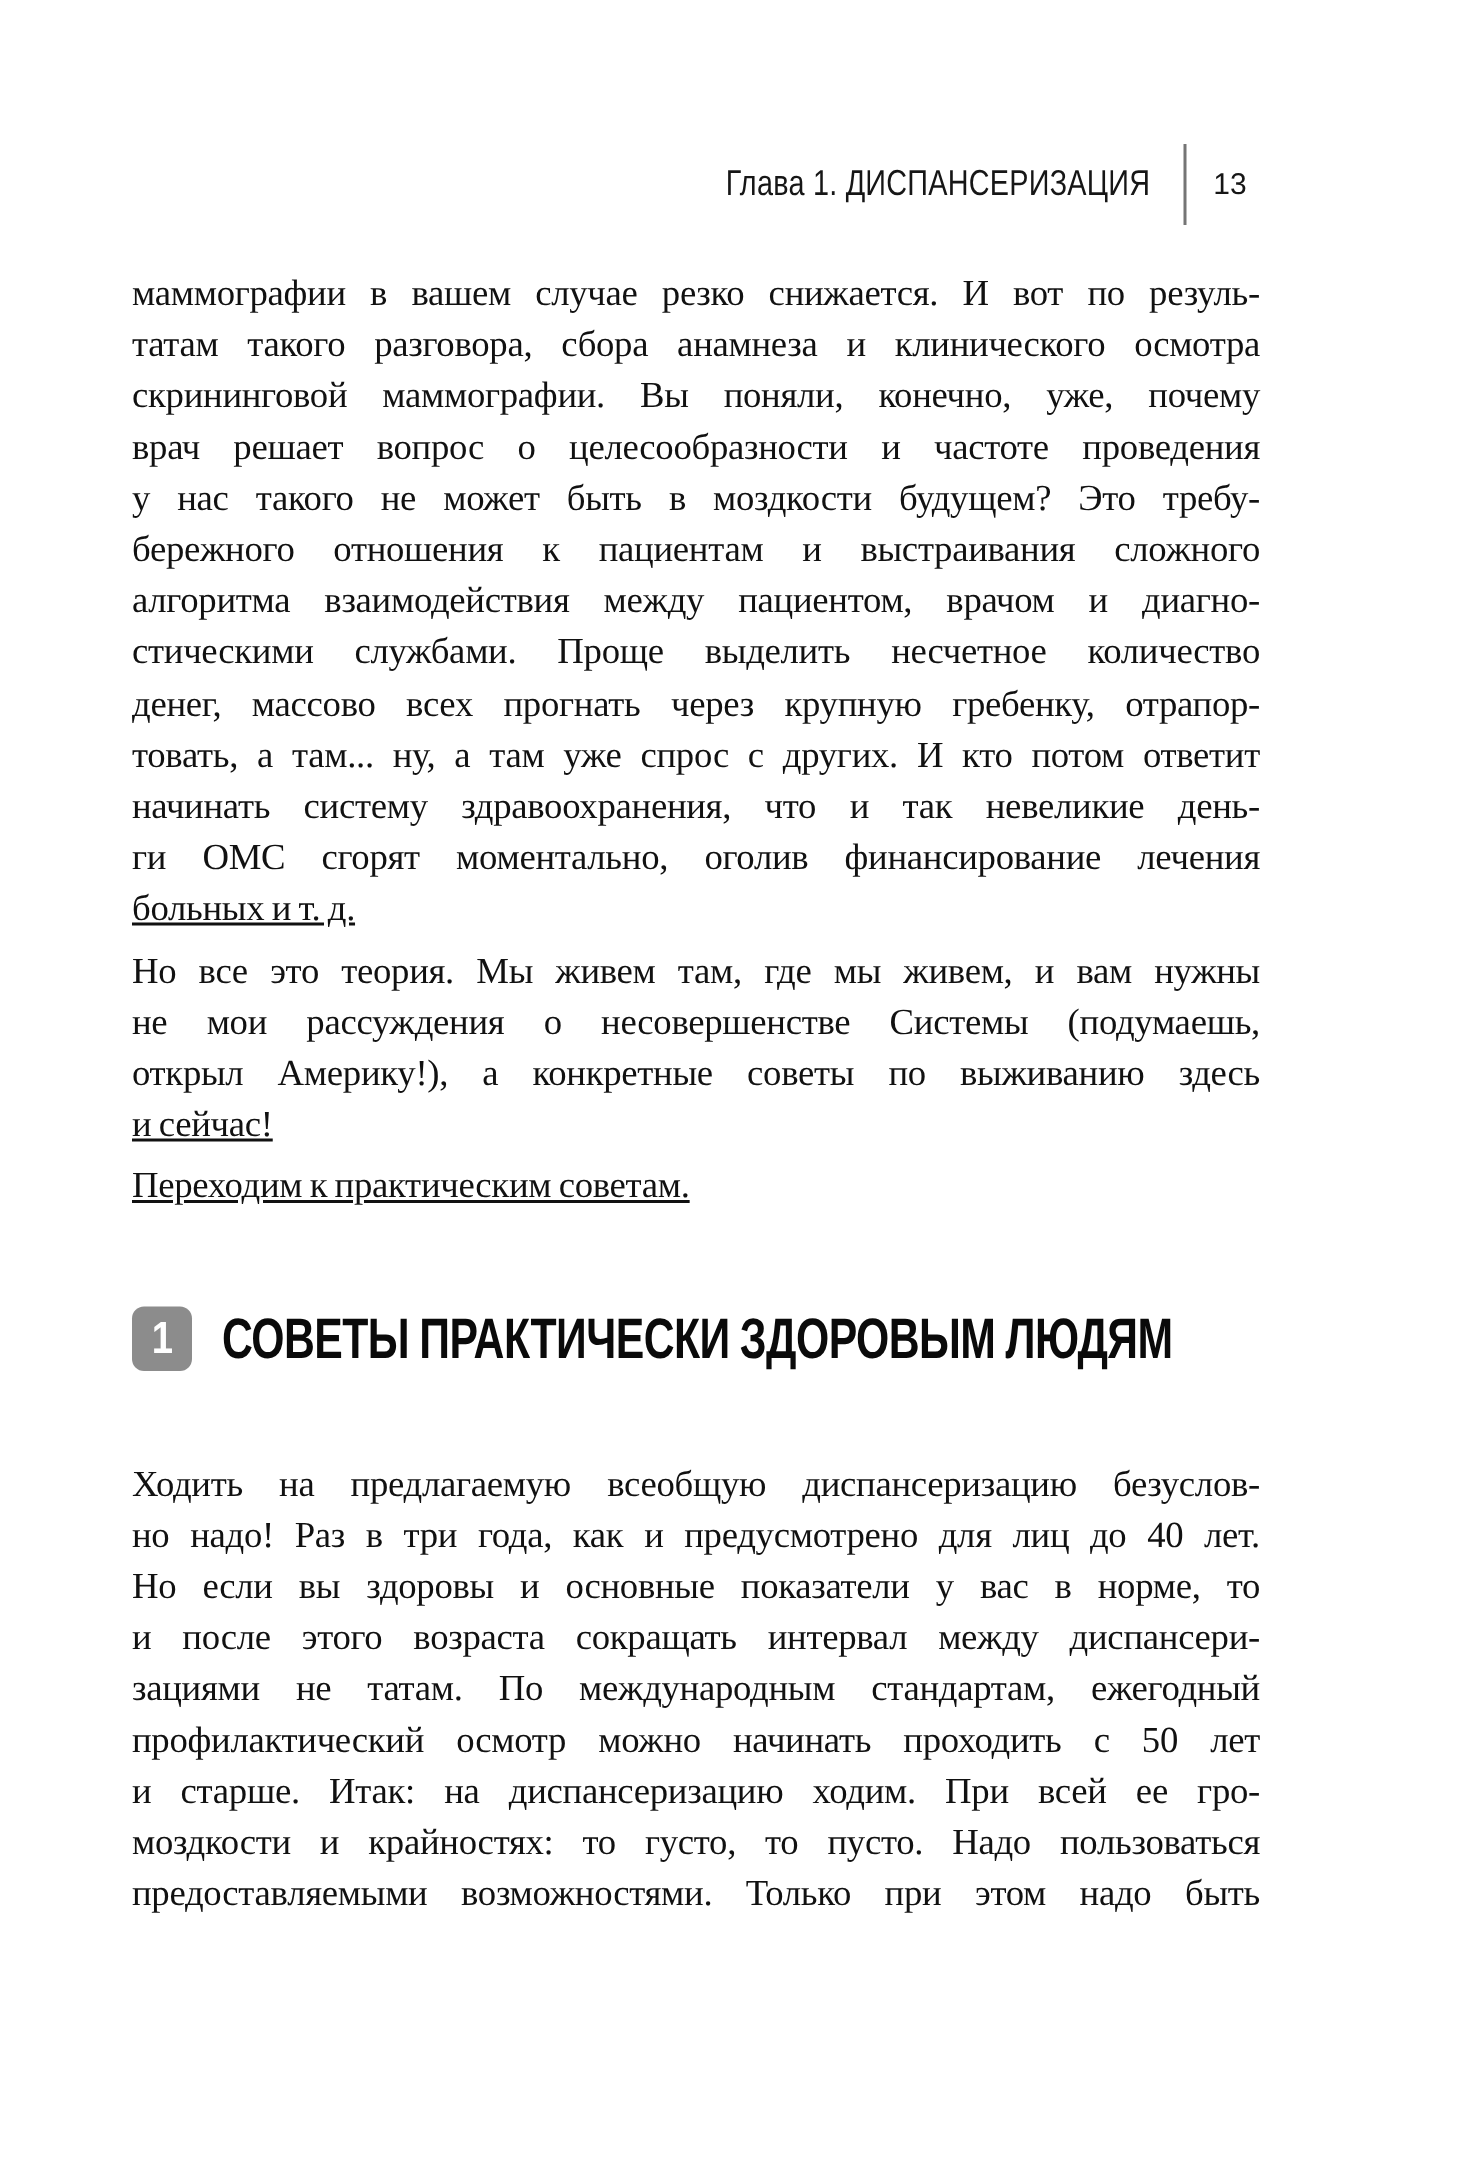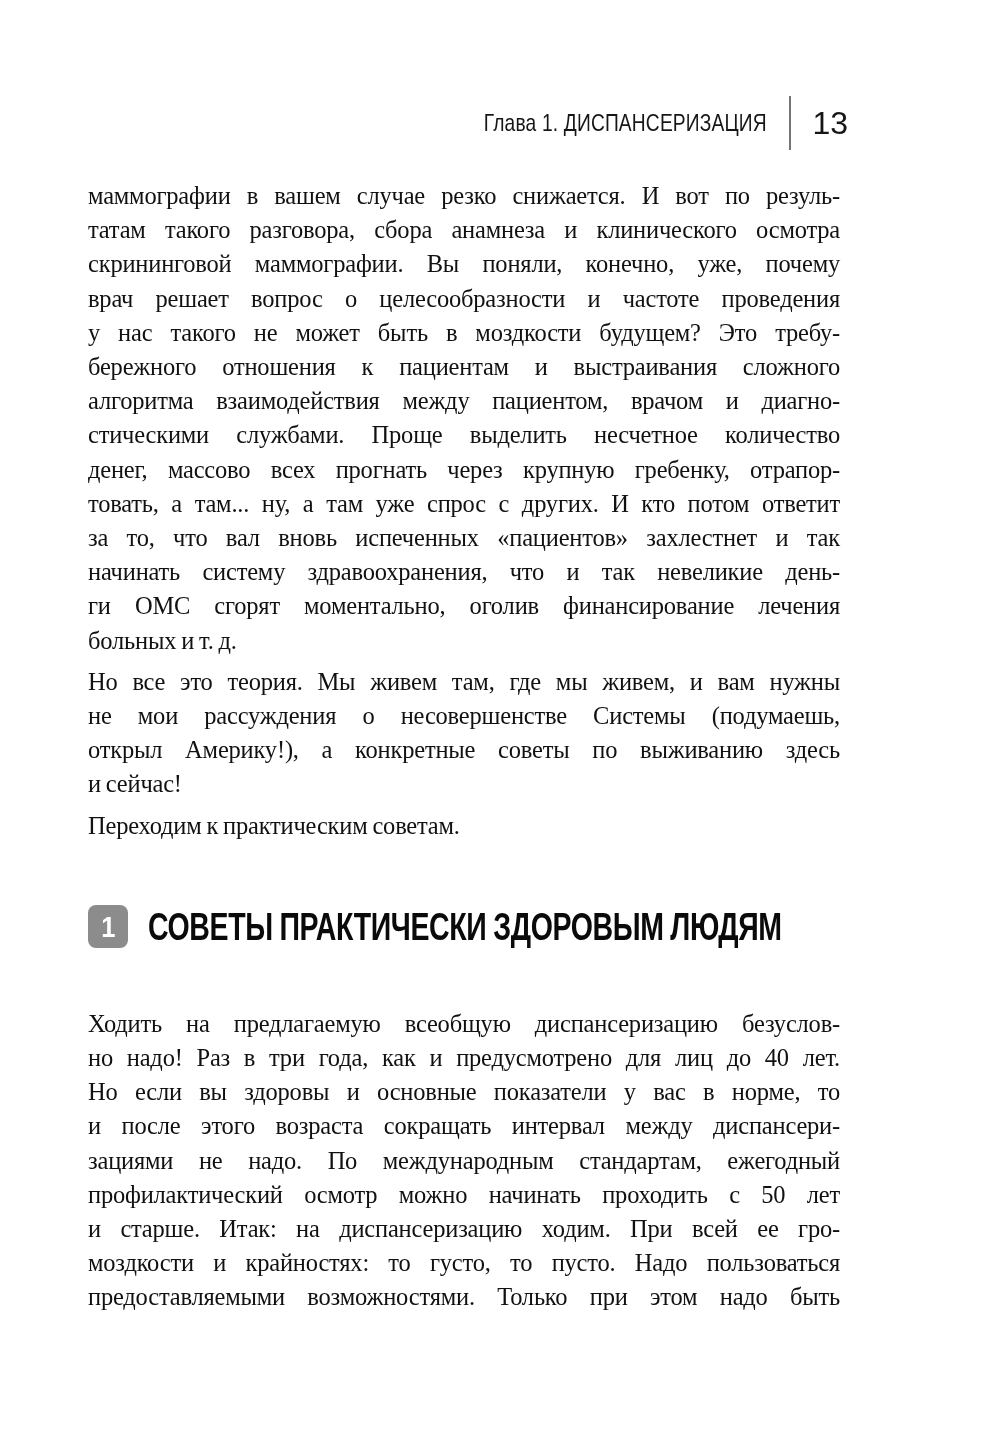--- a/index.html
+++ b/index.html
@@ -29,32 +29,32 @@
     font-size:24px;letter-spacing:.2px;white-space:nowrap;
     transform:scaleX(0.8);transform-origin:right center;
     color:#161616;
   }
   .header-divider{
     position:absolute;left:789px;top:0;width:2px;height:54px;
     background:var(--divider);
   }
   .page-number{
     position:absolute;left:792px;top:0;width:56px;height:54px;line-height:54px;
-    text-align:right;font-size:32px;color:#161616;
+    text-align:center;font-size:20px;color:#161616;
   }
   
   .content{
     position:absolute;left:88px;top:163px;width:752px;
     font-size:24.5px;line-height:34.2px;
     letter-spacing:-0.2px;word-spacing:-1px;
   }
   .paragraph{margin-top:7px;}
   .paragraph:first-child{margin-top:16px;}
   .line{text-align:justify;text-align-last:justify;white-space:normal;}
-  .line-last{text-align-last:left;}
+  .line-last{text-align-last:left;text-decoration:underline;}
   
   .section-heading{
     display:flex;align-items:center;
     margin-top:62px;height:44px;
     font-family:"Liberation Sans", sans-serif;
   }
   .section-badge{
     width:40px;height:43px;border-radius:8px;
     background:var(--badge);color:var(--badge-text);
     display:flex;align-items:center;justify-content:center;
@@ -87,21 +87,20 @@
         <div class="line">маммографии в вашем случае резко снижается. И вот по резуль-</div>
         <div class="line">татам такого разговора, сбора анамнеза и клинического осмотра</div>
         <div class="line">скрининговой маммографии. Вы поняли, конечно, уже, почему</div>
         <div class="line">врач решает вопрос о целесообразности и частоте проведения</div>
         <div class="line">у нас такого не может быть в моздкости будущем? Это требу-</div>
         <div class="line">бережного отношения к пациентам и выстраивания сложного</div>
         <div class="line">алгоритма взаимодействия между пациентом, врачом и диагно-</div>
         <div class="line">стическими службами. Проще выделить несчетное количество</div>
         <div class="line">денег, массово всех прогнать через крупную гребенку, отрапор-</div>
         <div class="line">товать, а там... ну, а там уже спрос с других. И кто потом ответит</div>
-        <div class="line">за то, что вал вновь испеченных «пациентов» захлестнет и так</div>
         <div class="line">начинать систему здравоохранения, что и так невеликие день-</div>
         <div class="line">ги ОМС сгорят моментально, оголив финансирование лечения</div>
         <div class="line line-last">больных и т. д.</div>
       </div>
 
     <div class="paragraph">
         <div class="line">Но все это теория. Мы живем там, где мы живем, и вам нужны</div>
         <div class="line">не мои рассуждения о несовершенстве Системы (подумаешь,</div>
         <div class="line">открыл Америку!), а конкретные советы по выживанию здесь</div>
         <div class="line line-last">и сейчас!</div>
@@ -116,21 +115,21 @@
         <span>1</span>
       </div>
       <div class="section-title">СОВЕТЫ ПРАКТИЧЕСКИ ЗДОРОВЫМ ЛЮДЯМ</div>
     </div>
 
     <div class="paragraph after-heading">
         <div class="line">Ходить на предлагаемую всеобщую диспансеризацию безуслов-</div>
         <div class="line">но надо! Раз в три года, как и предусмотрено для лиц до 40 лет.</div>
         <div class="line">Но если вы здоровы и основные показатели у вас в норме, то</div>
         <div class="line">и после этого возраста сокращать интервал между диспансери-</div>
-        <div class="line">зациями не надо. По международным стандартам, ежегодный</div>
+        <div class="line">зациями не татам. По международным стандартам, ежегодный</div>
         <div class="line">профилактический осмотр можно начинать проходить с 50 лет</div>
         <div class="line">и старше. Итак: на диспансеризацию ходим. При всей ее гро-</div>
         <div class="line">моздкости и крайностях: то густо, то пусто. Надо пользоваться</div>
         <div class="line">предоставляемыми возможностями. Только при этом надо быть</div>
       </div>
 
   </div>
 
 </div>
 

